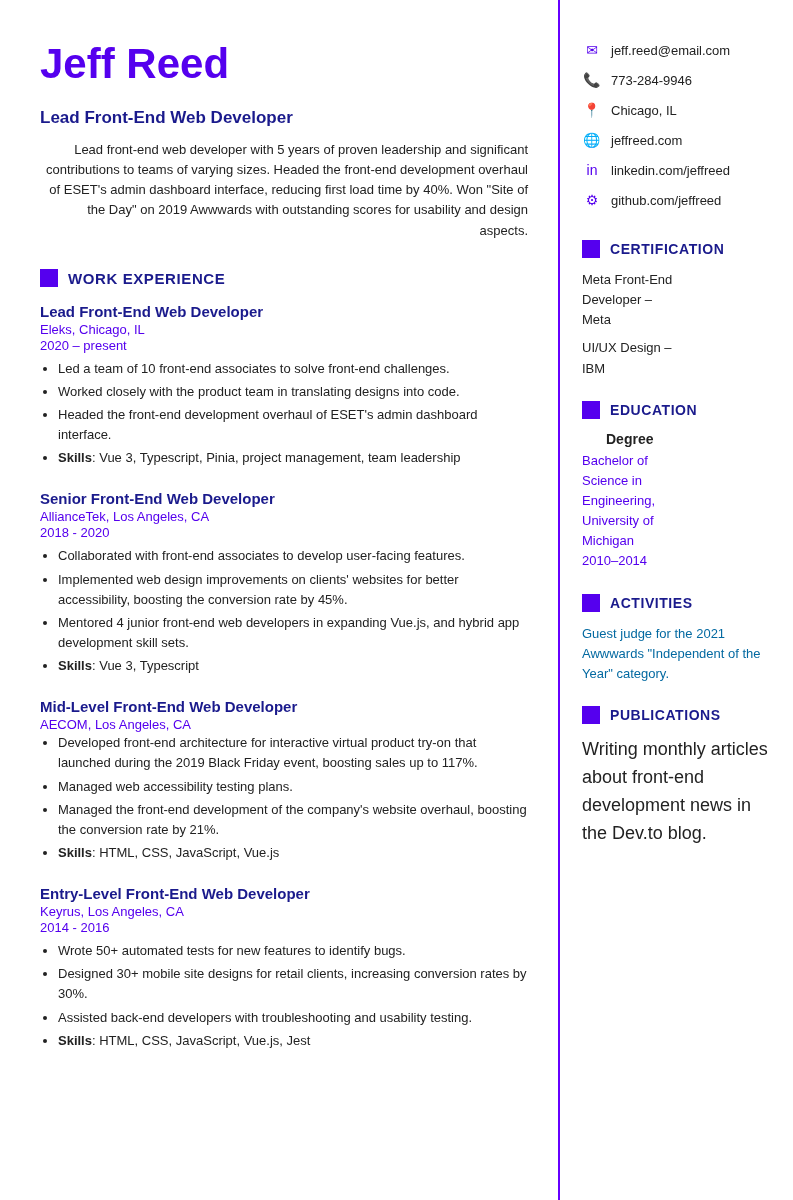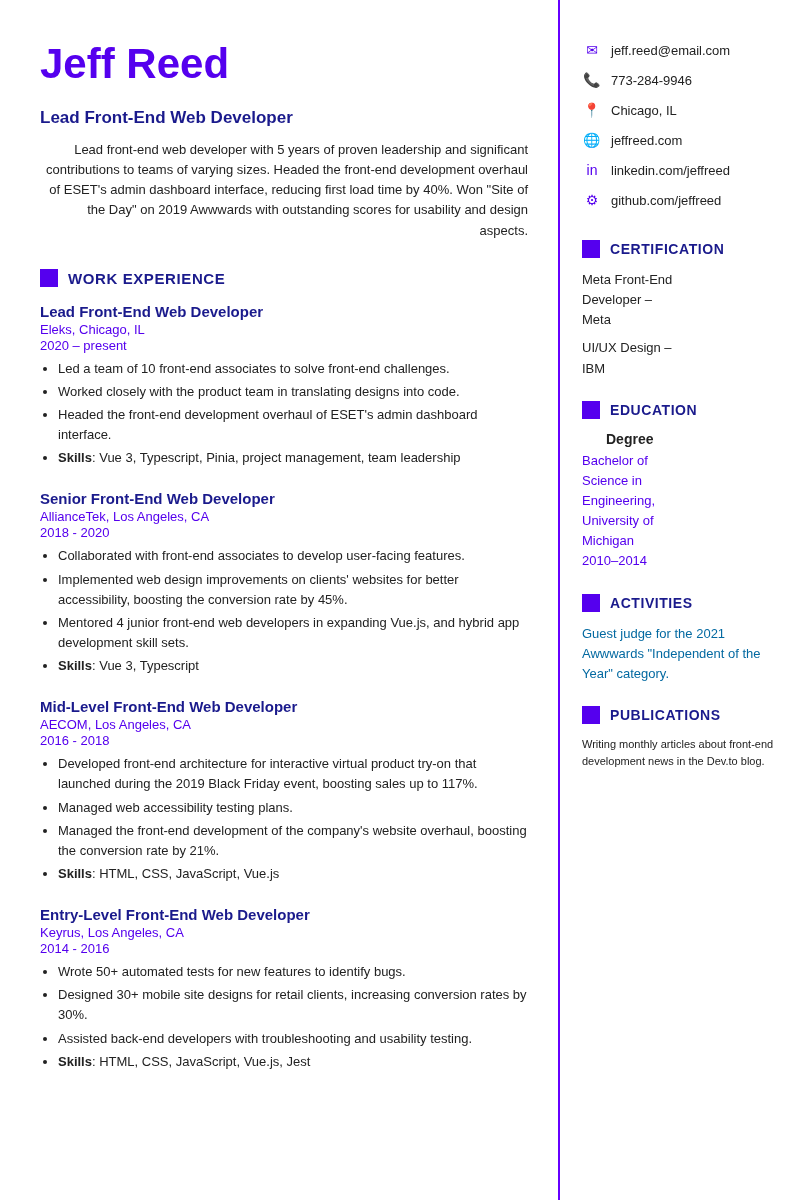--- a/index.html
+++ b/index.html
@@ -158,21 +158,21 @@
       color: #5500ee;
       line-height: 1.55;
     }
     .activities-text {
       font-size: 13px;
       color: #0369a1;
       line-height: 1.55;
       margin-bottom: 8px;
     }
     .publications-text {
-      font-size: 11px;
+      font-size: 18px;
       color: #222;
       line-height: 1.55;
     }
     .right-section-block {
       margin-bottom: 22px;
     }
   </style>
 </head>
 <body>
 
@@ -208,21 +208,20 @@
         <li>Collaborated with front-end associates to develop user-facing features.</li>
         <li>Implemented web design improvements on clients' websites for better accessibility, boosting the conversion rate by 45%.</li>
         <li>Mentored 4 junior front-end web developers in expanding Vue.js, and hybrid app development skill sets.</li>
         <li><span class="skills-label">Skills</span>: Vue 3, Typescript</li>
       </ul>
     </div>
 
     <div class="job-block">
       <div class="job-name">Mid-Level Front-End Web Developer</div>
       <div class="job-company">AECOM, Los Angeles, CA</div>
-      <div class="job-dates">2016 - 2018</div>
       <ul class="job-bullets">
         <li>Developed front-end architecture for interactive virtual product try-on that launched during the 2019 Black Friday event, boosting sales up to 117%.</li>
         <li>Managed web accessibility testing plans.</li>
         <li>Managed the front-end development of the company's website overhaul, boosting the conversion rate by 21%.</li>
         <li><span class="skills-label">Skills</span>: HTML, CSS, JavaScript, Vue.js</li>
       </ul>
     </div>
 
     <div class="job-block">
       <div class="job-name">Entry-Level Front-End Web Developer</div>

